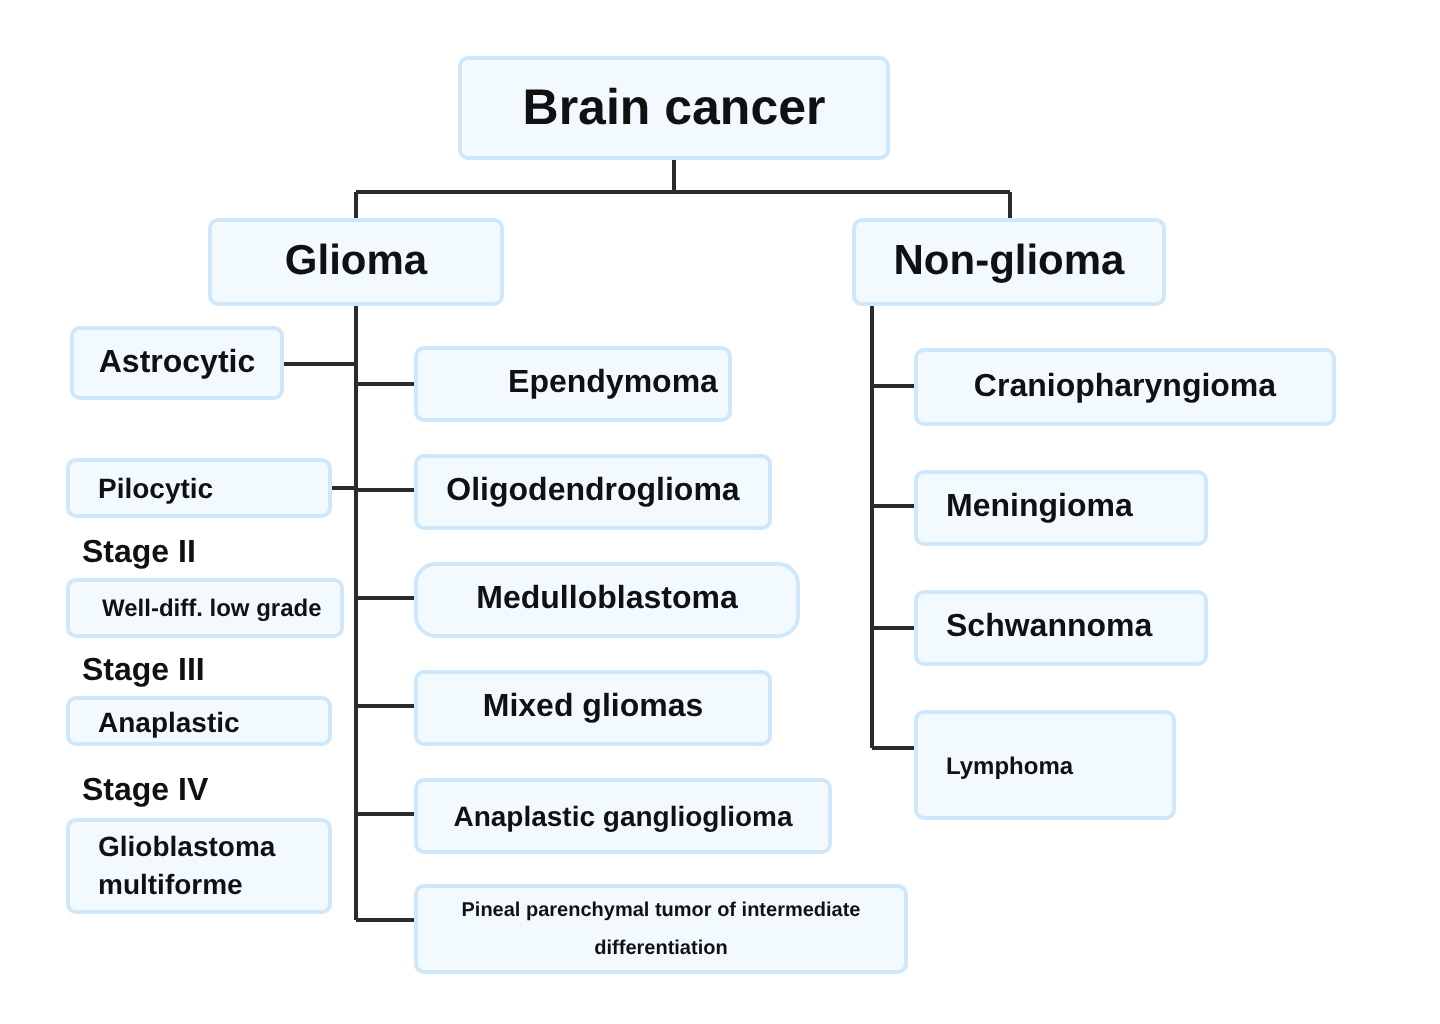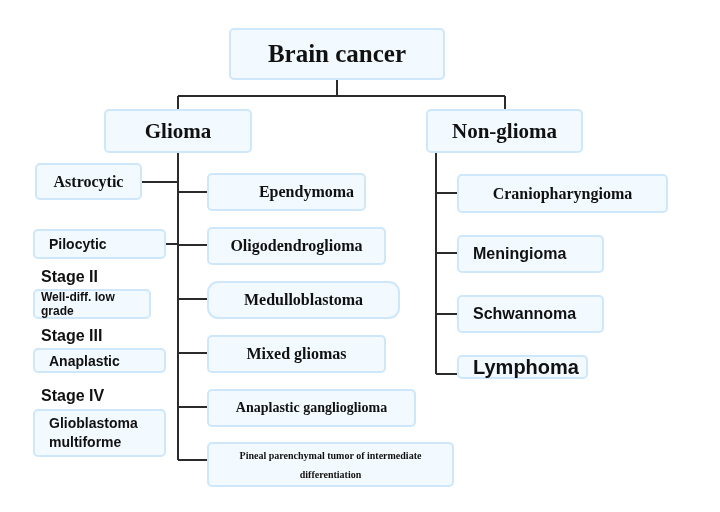--- a/index.html
+++ b/index.html
@@ -1,20 +1,20 @@
 <!DOCTYPE html>
 <html><head>
 <meta charset="utf-8">
 <style>
   html, body { margin: 0; padding: 0; background: #ffffff; }
   body { width: 720px; height: 512px; position: relative; overflow: hidden;
          font-family: "Liberation Sans", "DejaVu Sans", sans-serif; color: #111; }
   .box { position: absolute; background: #f2f9ff; border: 2px solid #cfe7fb; border-radius: 5px;
          box-sizing: border-box; display: flex; align-items: center; font-weight: bold; }
-  .center { justify-content: center; text-align: center; font-family: Liberation Serif, serif; }
+  .center { justify-content: center; text-align: center; }
   .left { justify-content: flex-start; padding-left: 14px; }
   .label { position: absolute; font-weight: bold; font-size: 16px; }
   svg.lines { position: absolute; left: 0; top: 0; }
   svg.lines line { stroke: #2b2b2b; stroke-width: 2; }
 </style>
 </head>
 <body>
 
 <svg class="lines" width="720" height="512">
   <line x1="337" y1="80" x2="337" y2="96"></line>
@@ -51,21 +51,21 @@
 <div class="box center" style="left:35px;top:163px;width:107px;height:37px;font-size:16px;">
     <span>Astrocytic</span>
   </div>
 
 <div class="label" style="left:41px;top:208px;margin-top:23px;">Stage I</div>
 <div class="box left" style="left:33px;top:229px;width:133px;height:30px;font-size:14px;">
     <span>Pilocytic</span>
   </div>
 
 <div class="label" style="left:41px;top:268px;">Stage II</div>
-<div class="box" style="left:33px;top:289px;width:118px;height:30px;font-size:12px;padding-left:6px;">
+<div class="box" style="left:33px;top:289px;width:139px;height:30px;font-size:12px;padding-left:16px;">
     <span>Well-diff. low grade</span>
   </div>
 
 <div class="label" style="left:41px;top:327px;">Stage III</div>
 <div class="box left" style="left:33px;top:348px;width:133px;height:25px;font-size:14px;">
     <span>Anaplastic</span>
   </div>
 
 <div class="label" style="left:41px;top:387px;">Stage IV</div>
 <div class="box left" style="left:33px;top:409px;width:133px;height:48px;font-size:14px;line-height:19px;">
@@ -93,15 +93,15 @@
 
 <div class="box center" style="left:457px;top:174px;width:211px;height:39px;font-size:16px;">
     <span>Craniopharyngioma</span>
   </div>
 <div class="box left" style="left:457px;top:235px;width:147px;height:38px;font-size:16px;">
     <span>Meningioma</span>
   </div>
 <div class="box left" style="left:457px;top:295px;width:147px;height:38px;font-size:16px;">
     <span>Schwannoma</span>
   </div>
-<div class="box left" style="left:457px;top:355px;width:131px;height:24px;font-size:20px;">
+<div class="box left" style="left:457px;top:355px;width:131px;height:55px;font-size:12px;">
     <span>Lymphoma</span>
   </div>
 
 </body></html>

